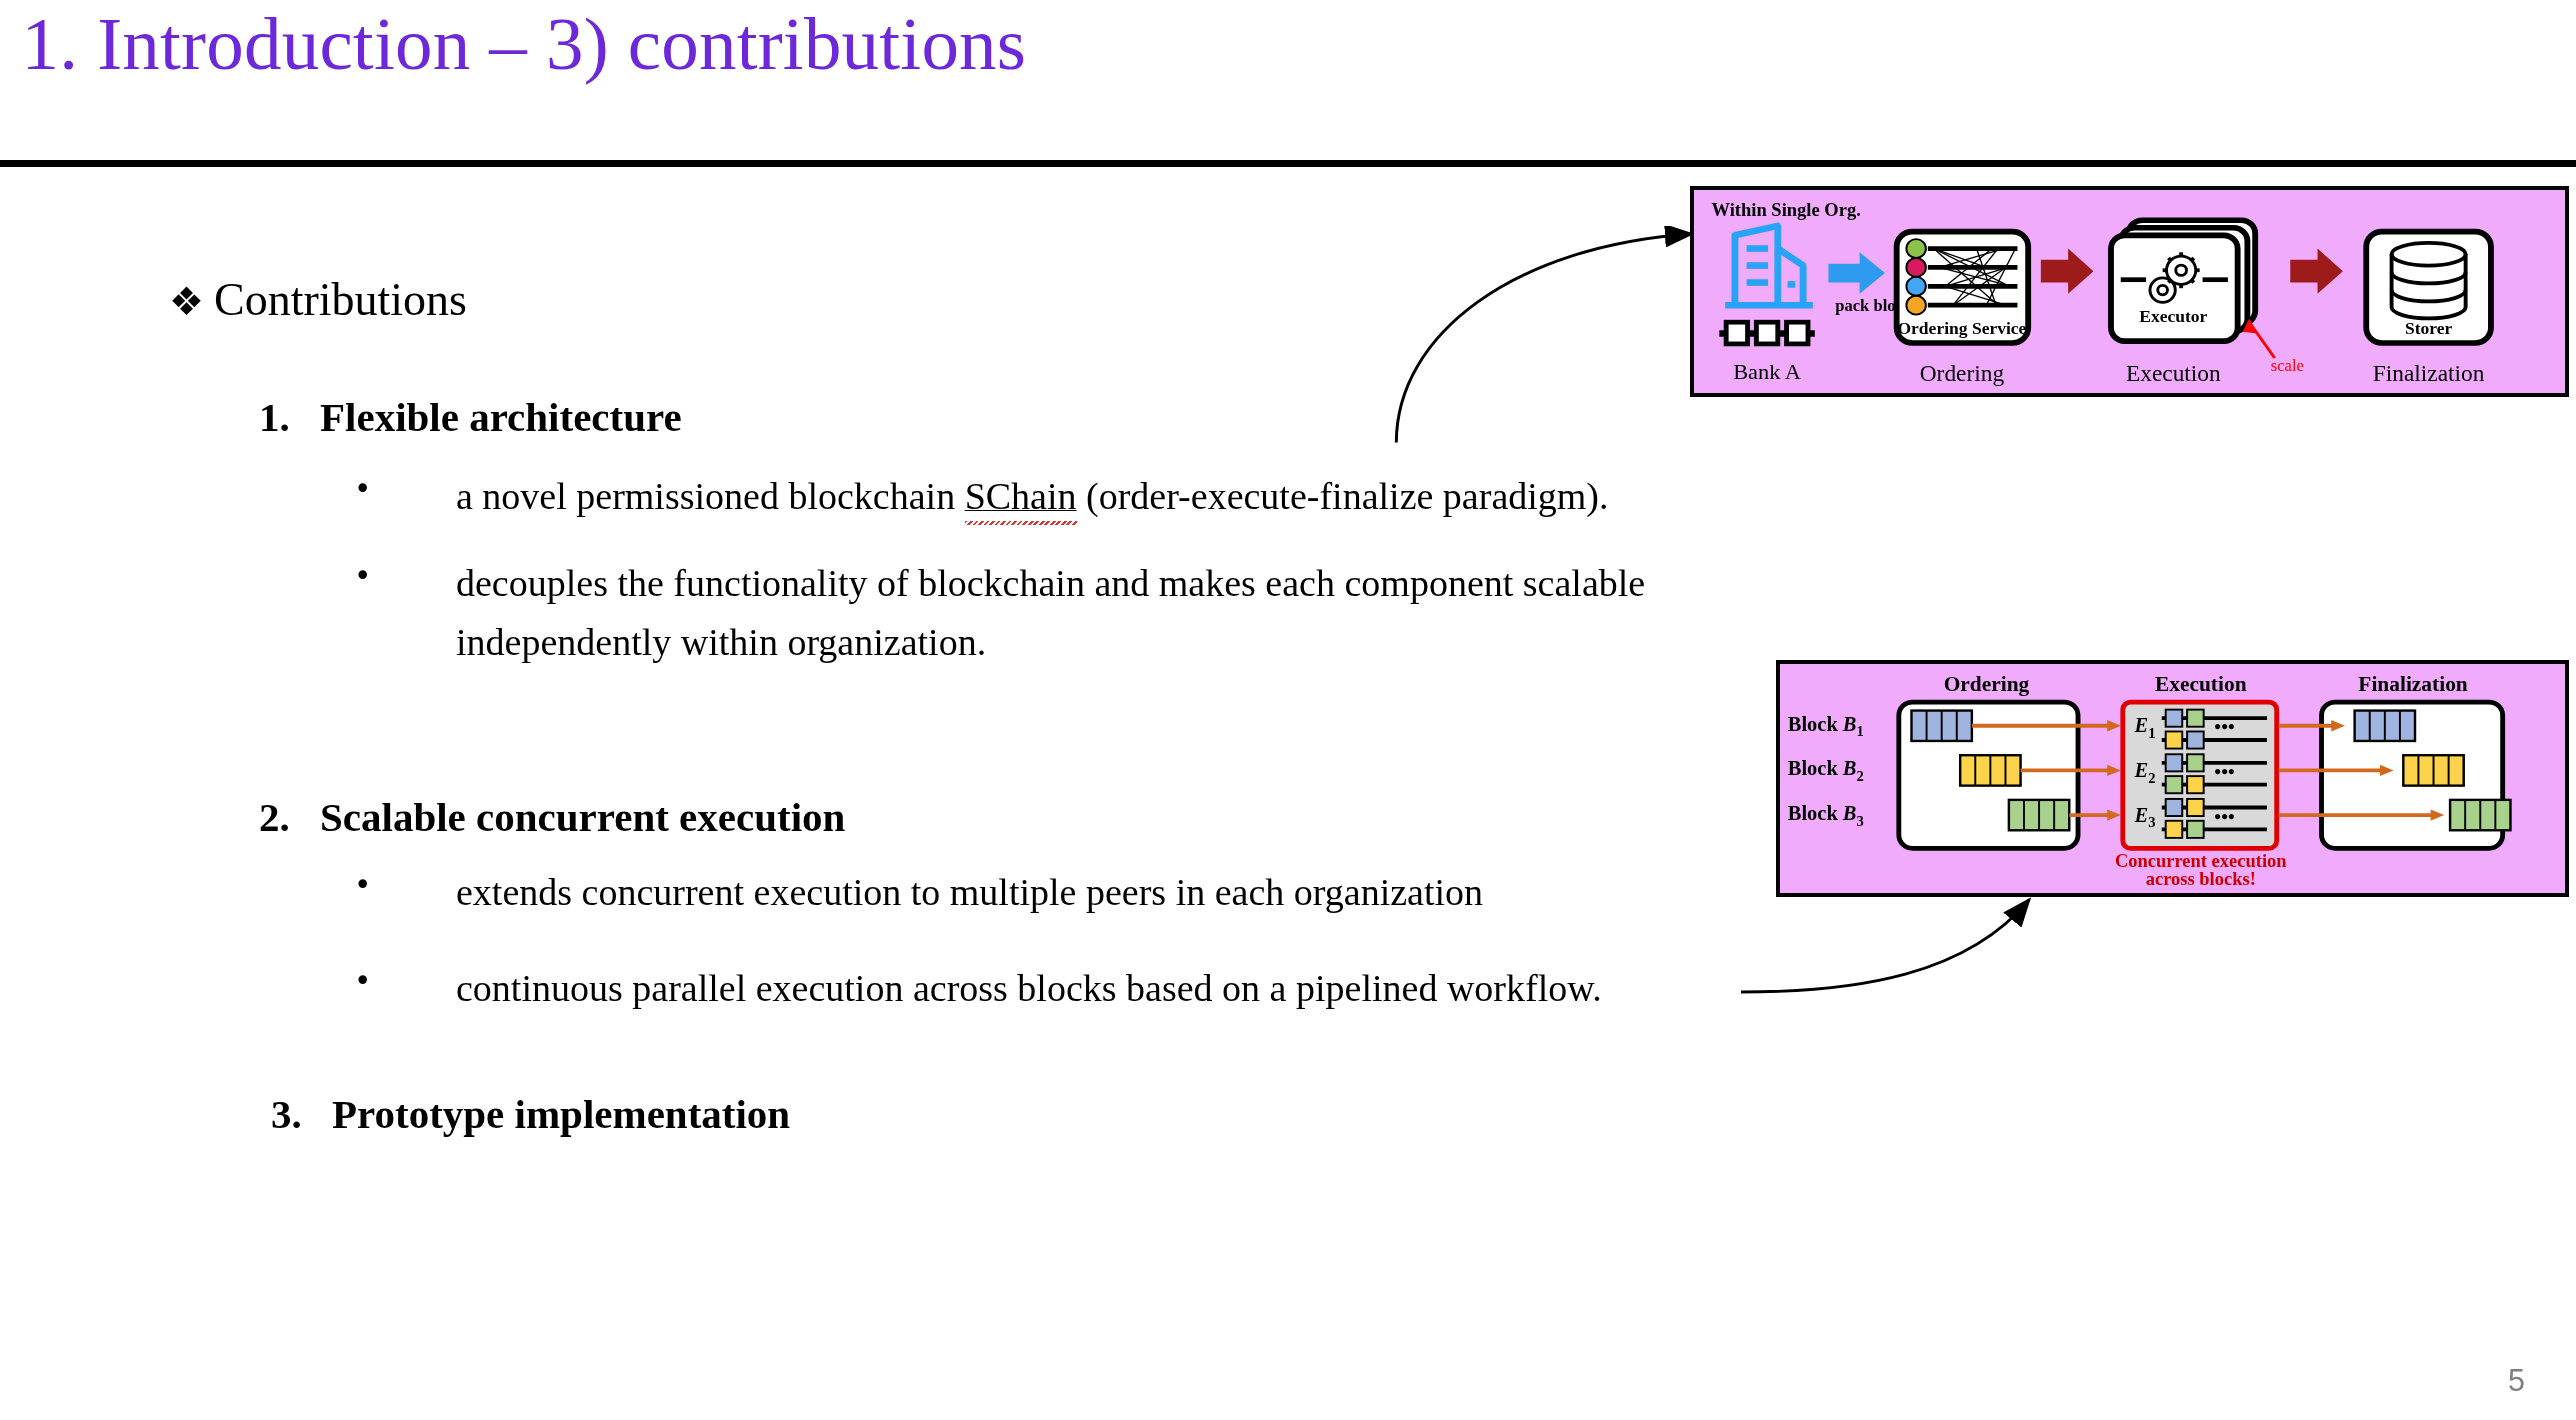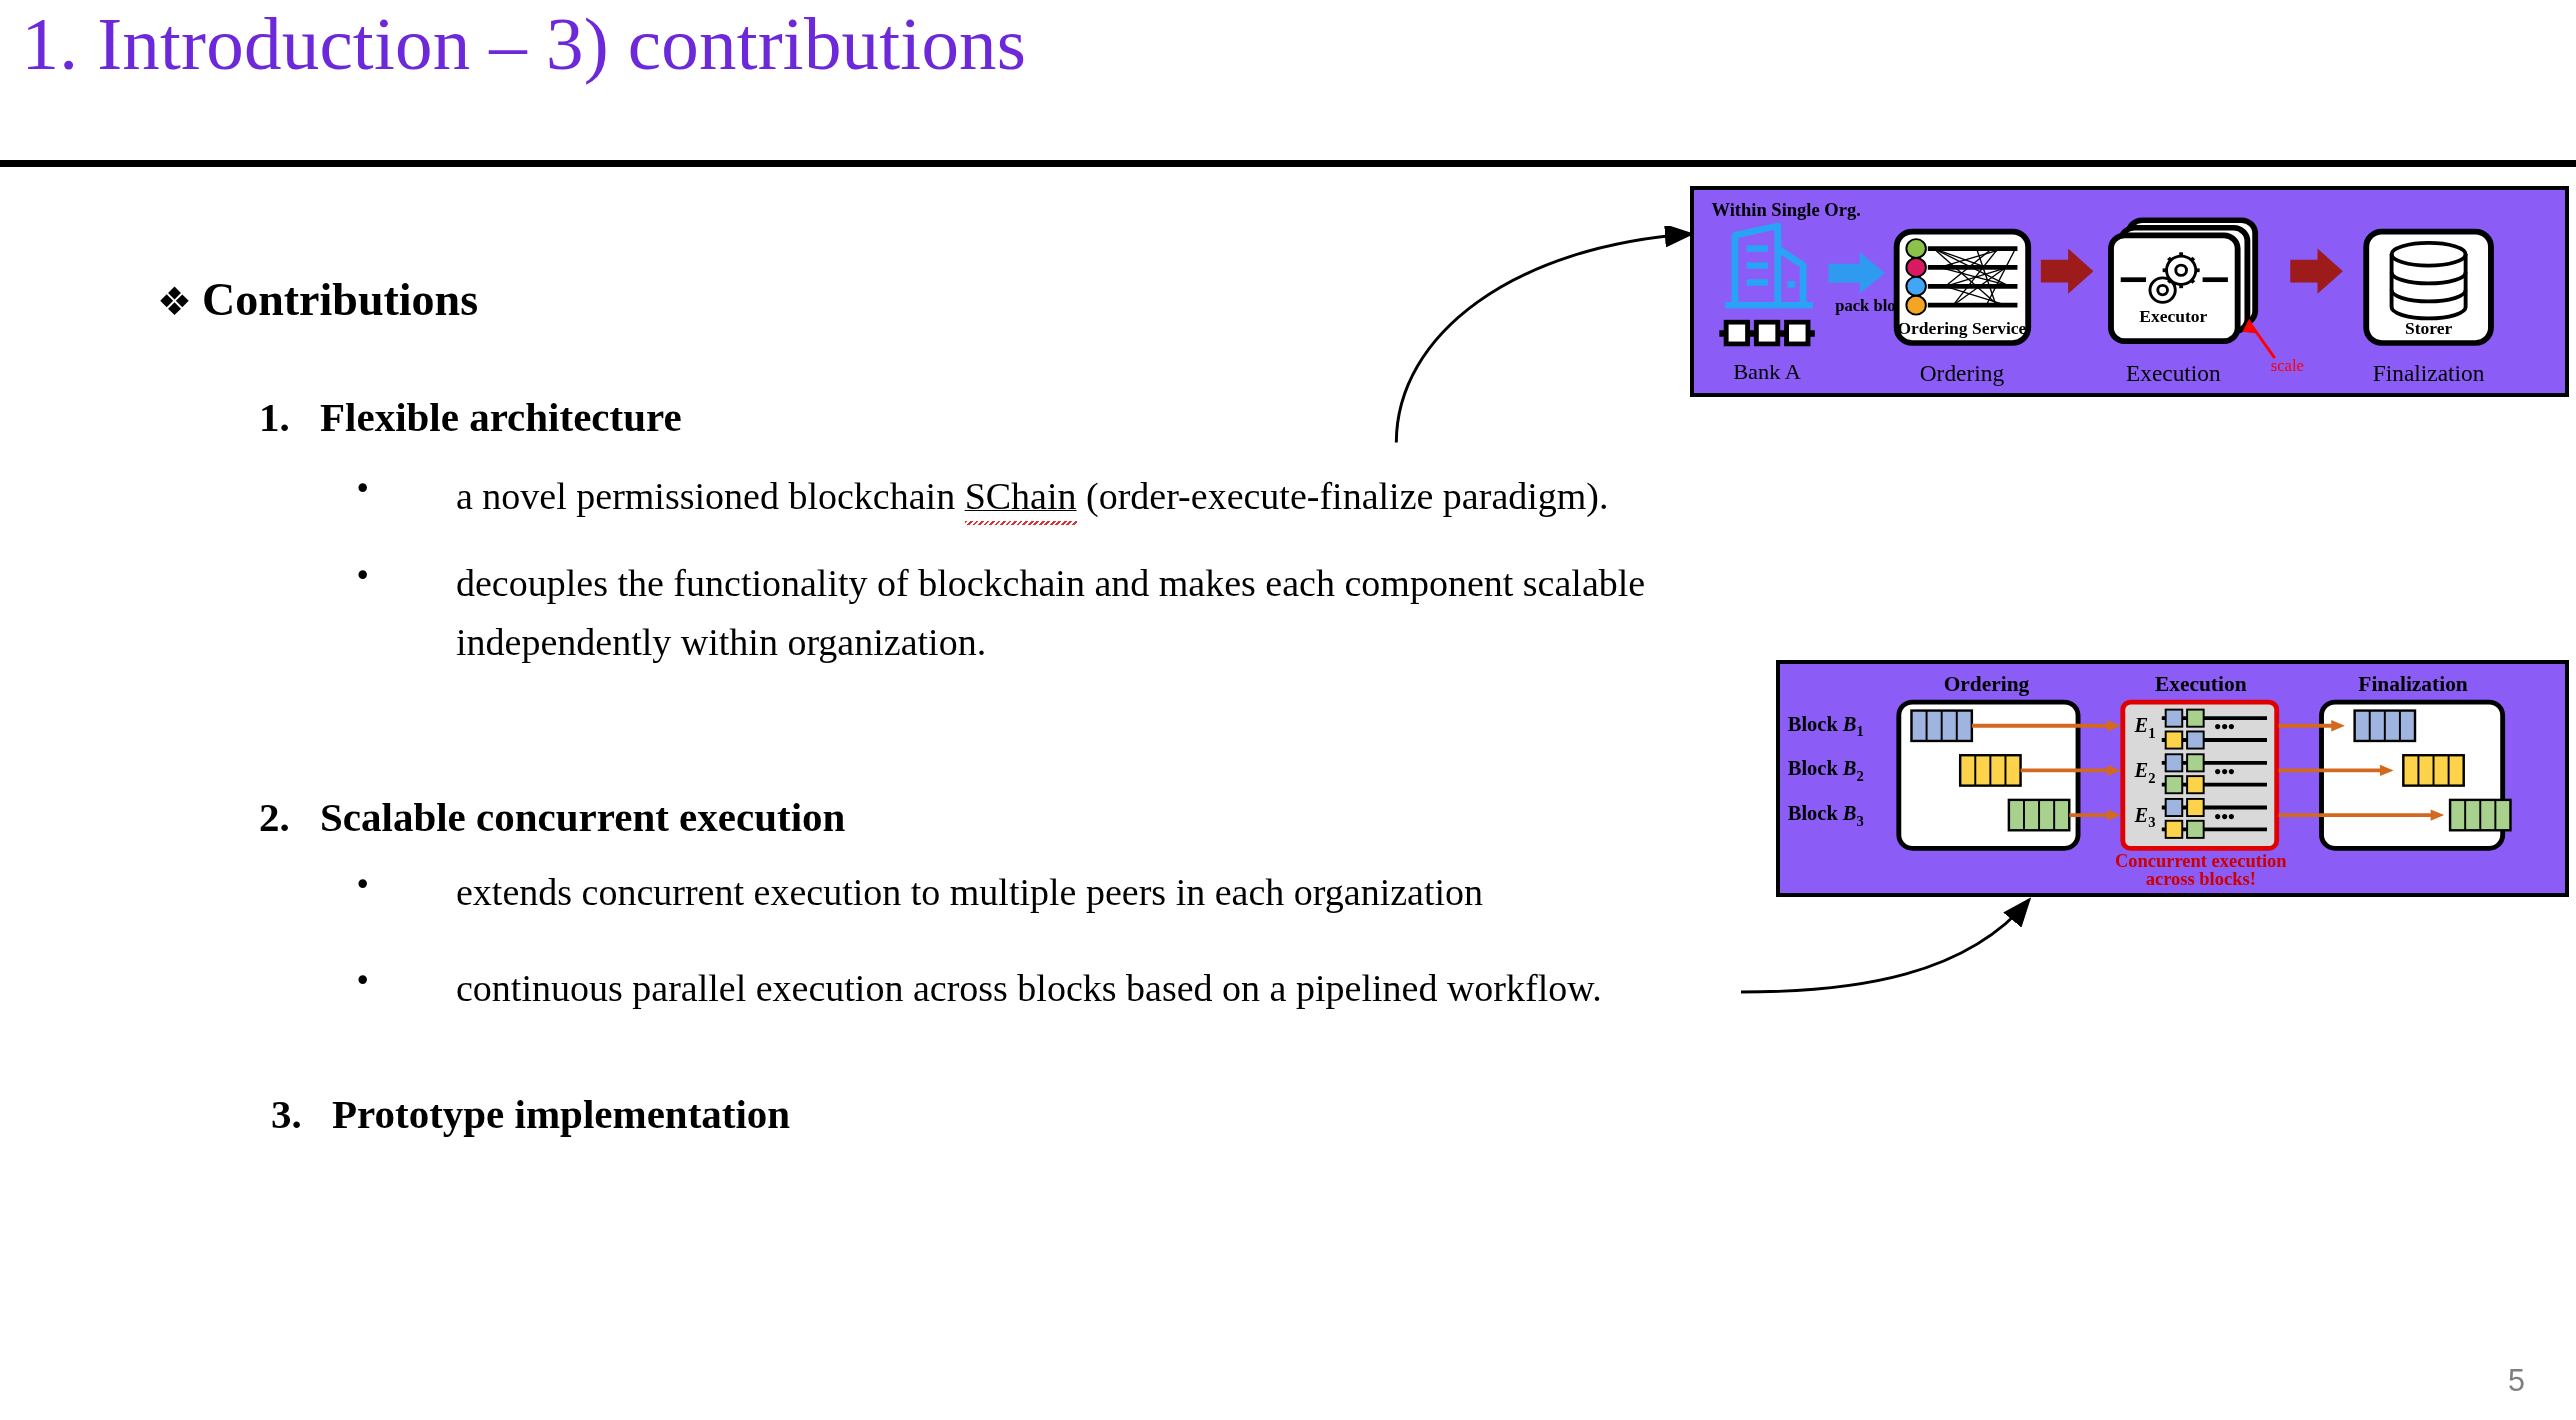--- a/index.html
+++ b/index.html
@@ -40,23 +40,24 @@
   #body-area {
     position: absolute;
     left: 0;
     top: 172px;
     width: 1770px;
     height: 1082px;
   }
 
   .lvl1 {
     position: absolute;
-    font-weight: bold;
+    font-weight: normal;
     font-size: 46px;
     white-space: nowrap;
+    margin-left: 12px;
   }
   .lvl1 .bullet-dia {
     display: inline-block;
     width: 45px;
     font-size: 39px;
     font-family: "DejaVu Sans", sans-serif;
   }
 
   .lvl2 {
     position: absolute;
@@ -108,21 +109,21 @@
     bottom: 21.6px;
     font-family: "Liberation Sans", sans-serif;
     font-size: 30.5px;
     color: #7f7f7f;
   }
 
   
   .figure-box {
     position: absolute;
     border: 4.9px solid #000;
-    background: #8b5cf6;
+    background: #f0abfc;
     box-sizing: border-box;
     text-align: right;
   }
   #fig-architecture { left: 1690px; top: 186px; width: 879px; height: 211px; }
   #fig-pipeline     { left: 1776px; top: 660px; width: 793px; height: 237px; }
 
   .fig-svg { display: block; width: 100%; height: 100%; }
 
   .conn-arrow { position: absolute; pointer-events: none; }
   #conn-arrow-1 { left: 1111px; top: 226px; width: 610px; height: 315px; }

